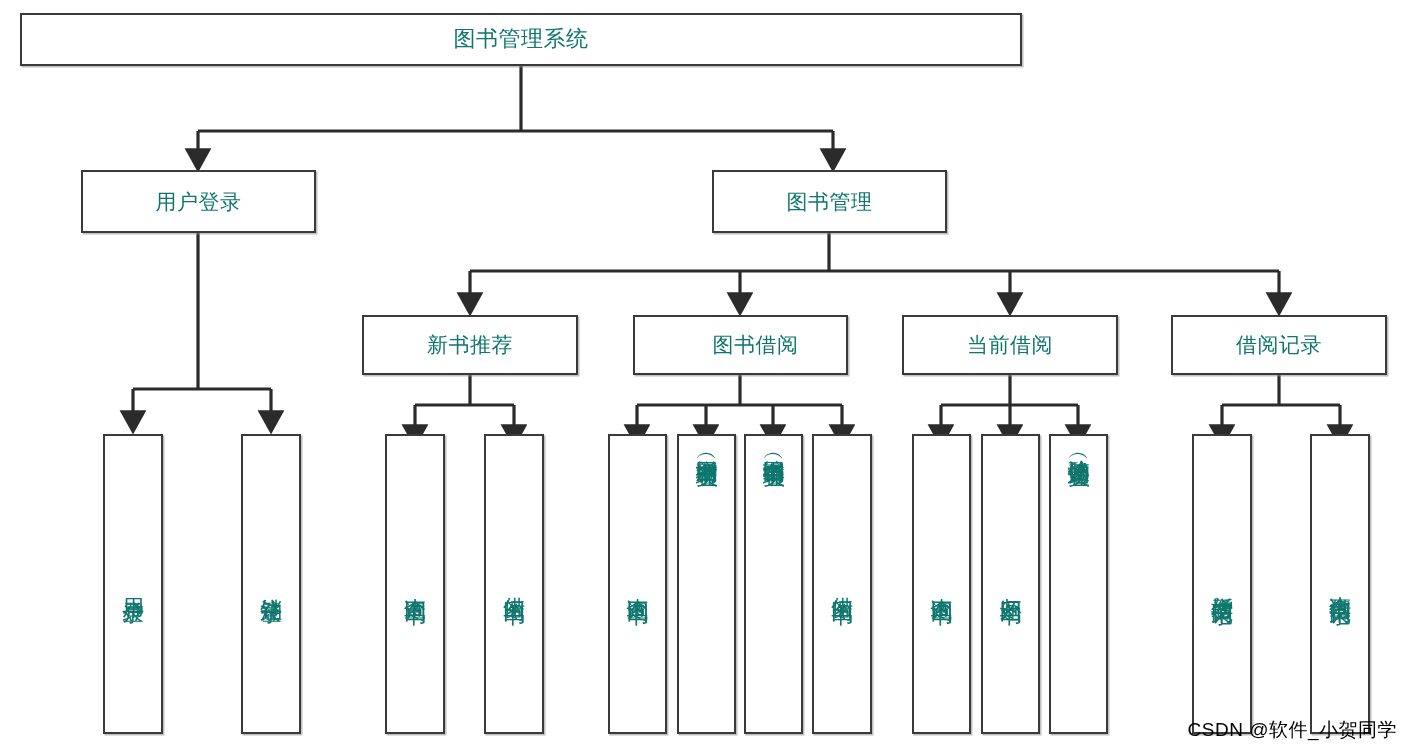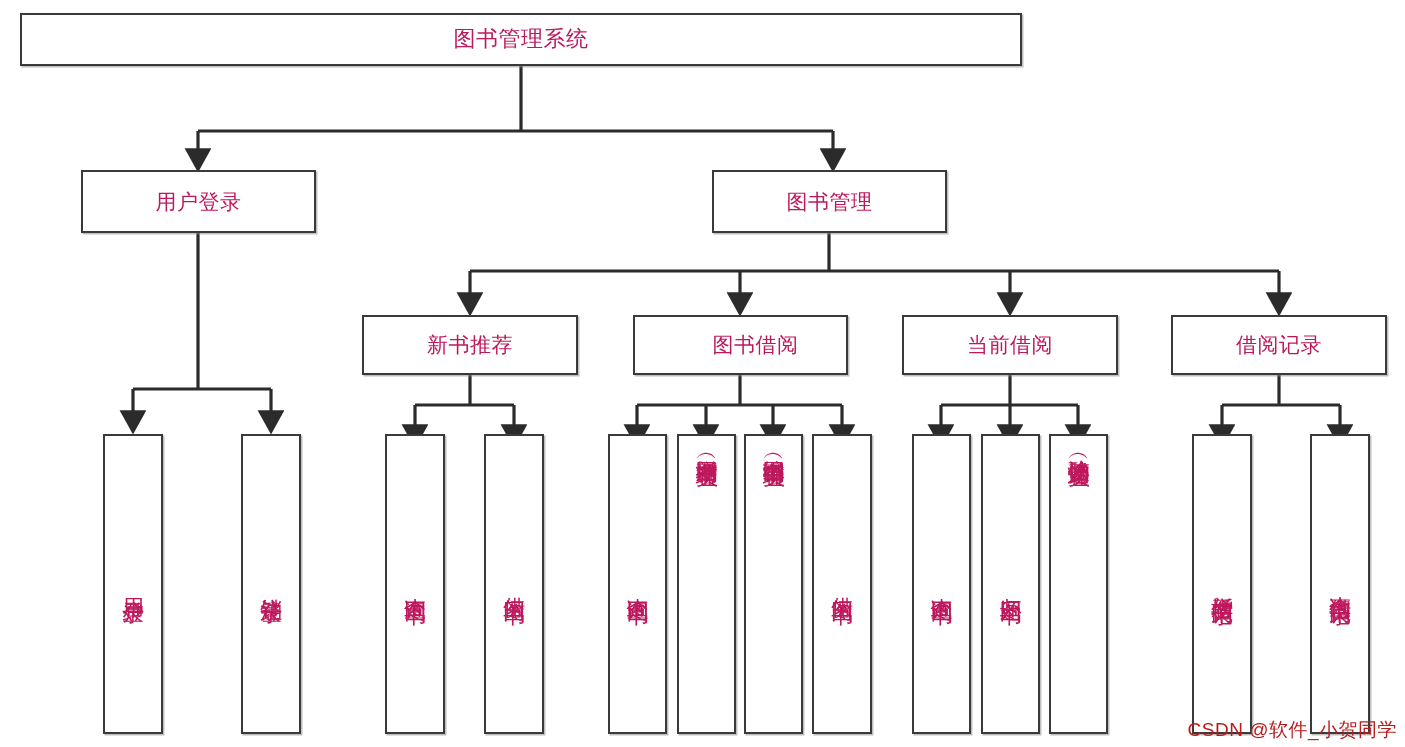--- a/index.html
+++ b/index.html
@@ -20,21 +20,21 @@
   .node{
     position:absolute;
     box-sizing:border-box;
     background:#ffffff;
     border:2px solid #3a3a3a;
     box-shadow:1.5px 1.5px 0 rgba(140,140,140,.55);
     z-index:2;
     display:flex;
     align-items:center;
     justify-content:center;
-    color:#be185d;
+    color:#0f766e;
   }
   .node .lbl{
     display:block;
     white-space:pre;
     letter-spacing:.5px;
   }
 
   
   .h-node .lbl{
     font-size:21px;
@@ -57,21 +57,21 @@
   }
   .v-node.tall .lbl{font-size:22px;letter-spacing:1px;}
   .v-node.center{align-items:center;padding-top:0;}
 
   
   #watermark{
     position:absolute;
     right:8px;bottom:4px;
     z-index:5;
     font-size:19px;
-    color:#b91c1c;
+    color:#000000;
     letter-spacing:.5px;
     white-space:nowrap;
     pointer-events:none;
   }
 </style>
 </head>
 <body>
 
 <div id="canvas">
 

